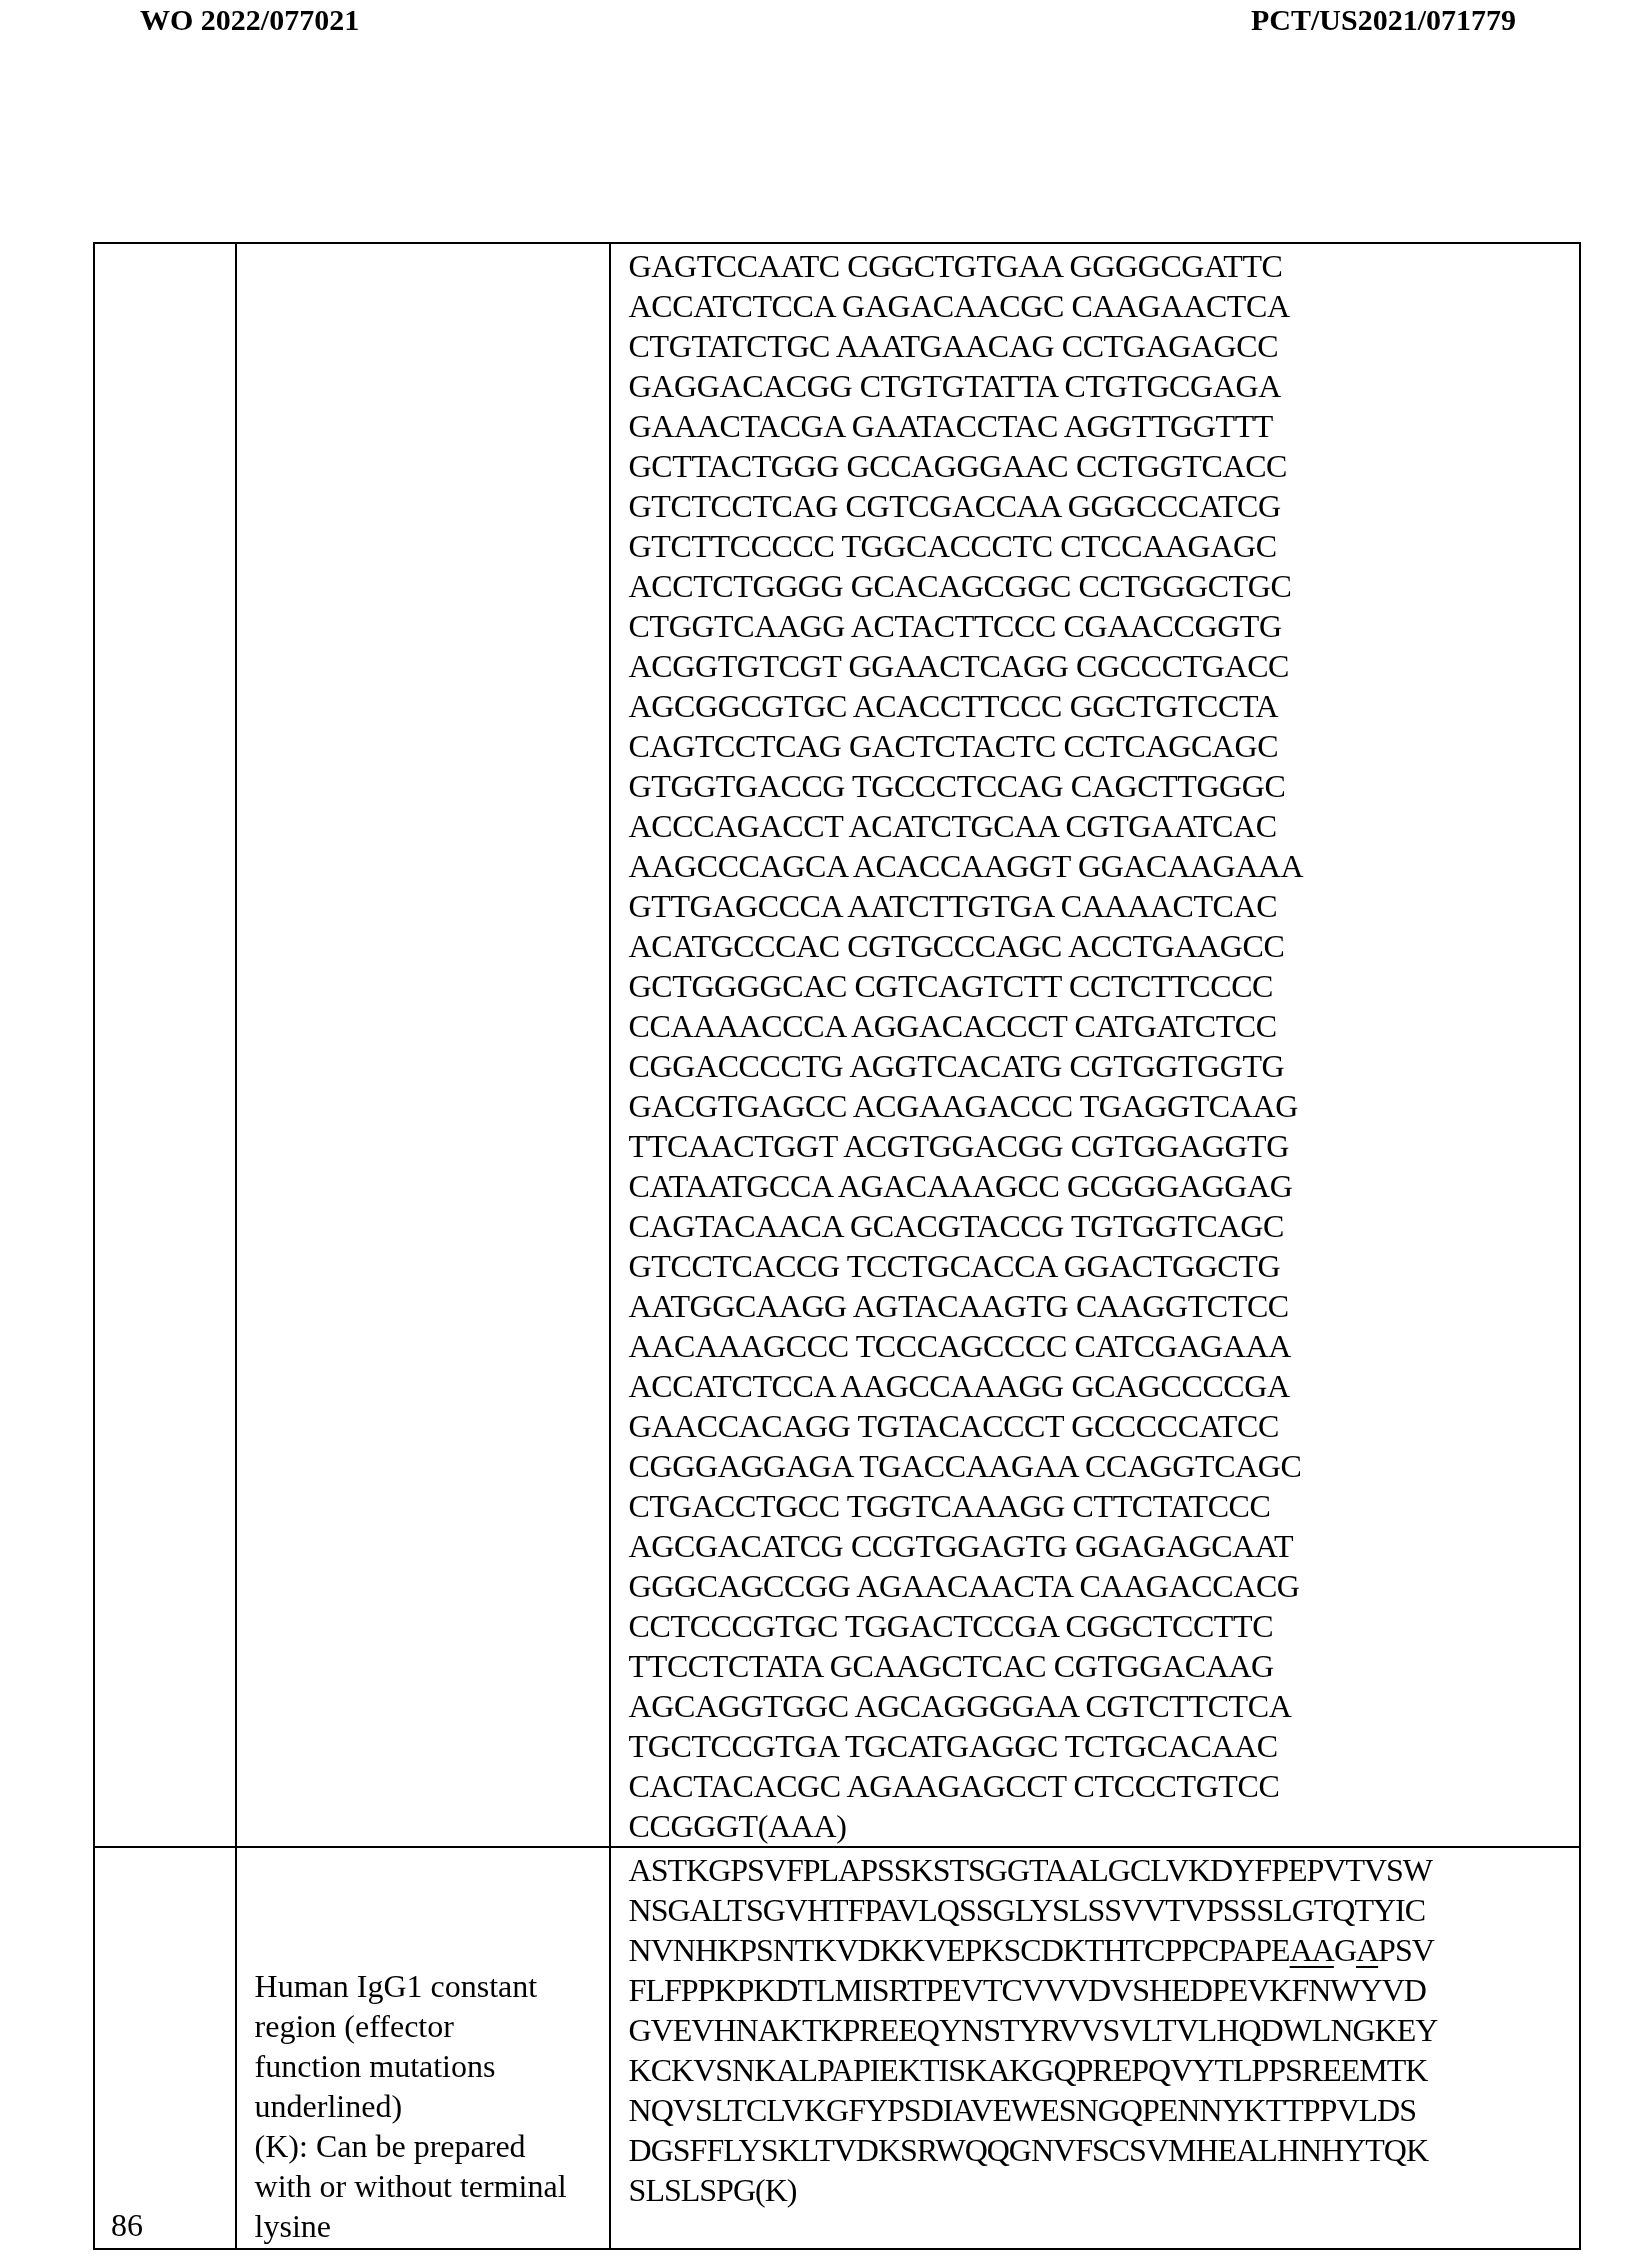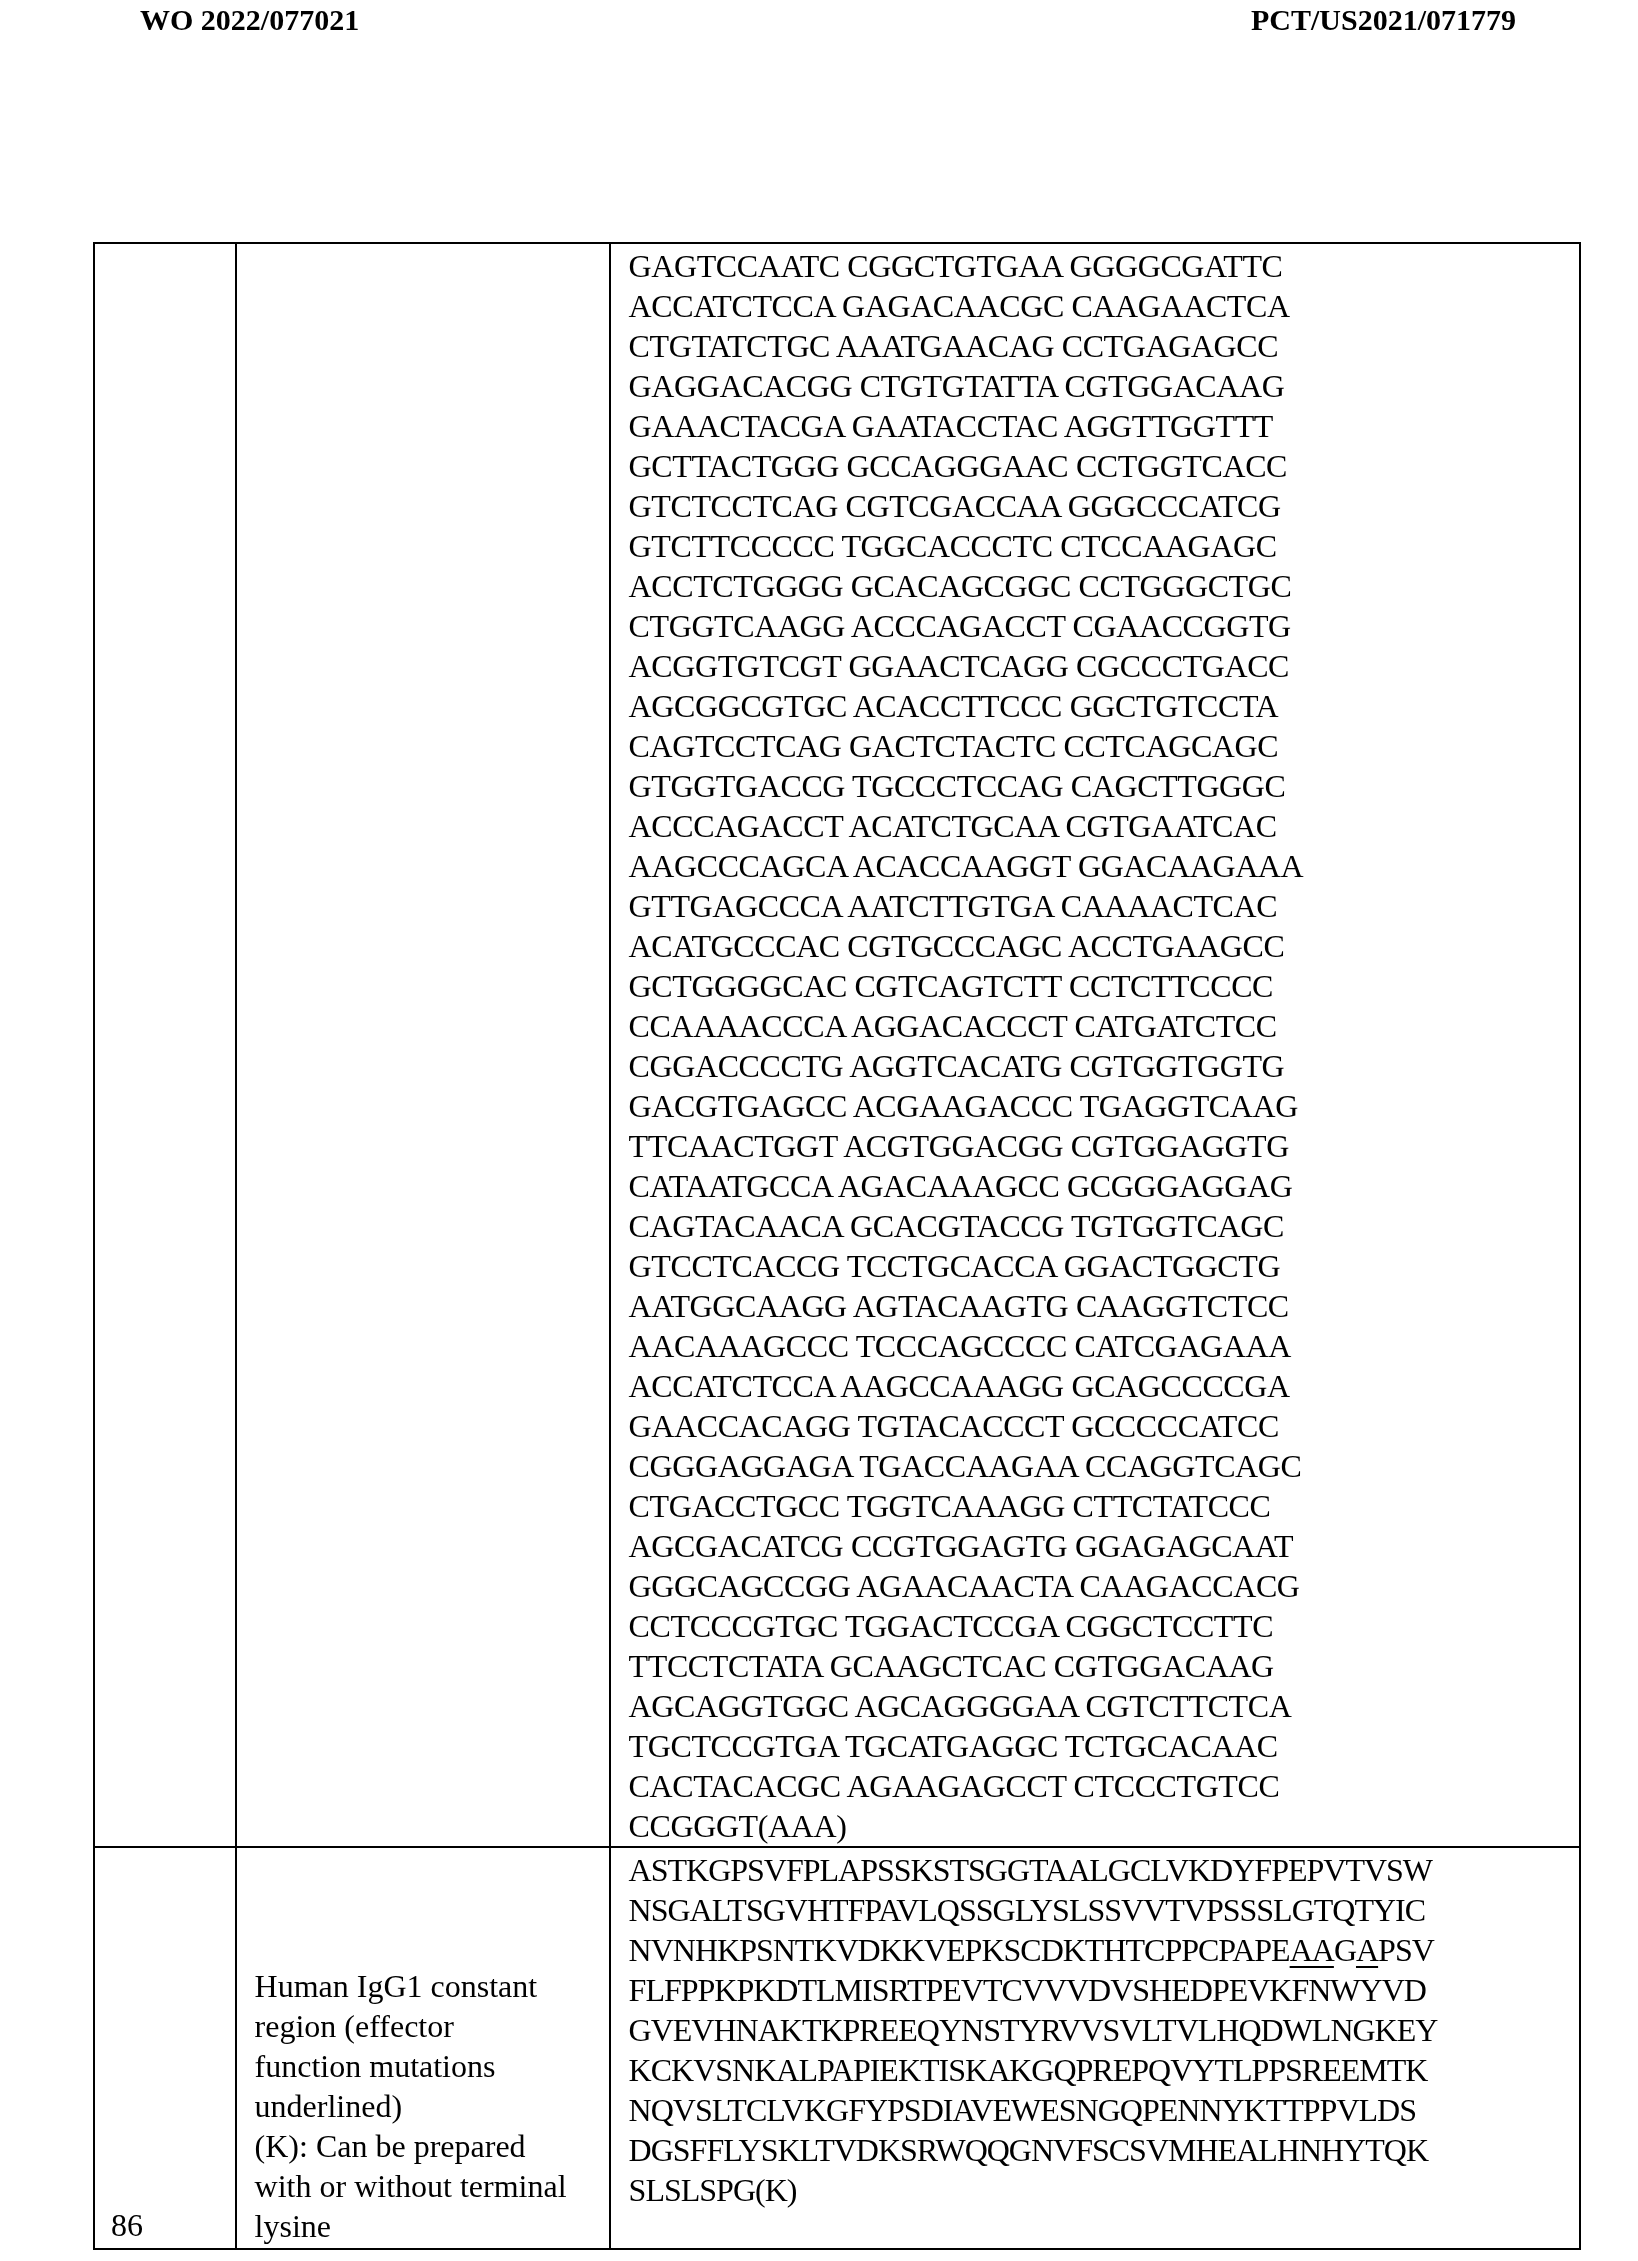--- a/index.html
+++ b/index.html
@@ -91,27 +91,27 @@
       <tr class="row-dna">
     <td class="cell-num">
       <span class="num-text"></span>
     </td>
     <td class="cell-desc"></td>
     <td class="cell-seq">
       <div id="dna-lines">
             <span class="seq-line">GAGTCCAATC CGGCTGTGAA GGGGCGATTC</span>
             <span class="seq-line">ACCATCTCCA GAGACAACGC CAAGAACTCA</span>
             <span class="seq-line">CTGTATCTGC AAATGAACAG CCTGAGAGCC</span>
-            <span class="seq-line">GAGGACACGG CTGTGTATTA CGTGGACAAG</span>
+            <span class="seq-line">GAGGACACGG CTGTGTATTA CTGTGCGAGA</span>
             <span class="seq-line">GAAACTACGA GAATACCTAC AGGTTGGTTT</span>
             <span class="seq-line">GCTTACTGGG GCCAGGGAAC CCTGGTCACC</span>
             <span class="seq-line">GTCTCCTCAG CGTCGACCAA GGGCCCATCG</span>
             <span class="seq-line">GTCTTCCCCC TGGCACCCTC CTCCAAGAGC</span>
             <span class="seq-line">ACCTCTGGGG GCACAGCGGC CCTGGGCTGC</span>
-            <span class="seq-line">CTGGTCAAGG ACCCAGACCT CGAACCGGTG</span>
+            <span class="seq-line">CTGGTCAAGG ACTACTTCCC CGAACCGGTG</span>
             <span class="seq-line">ACGGTGTCGT GGAACTCAGG CGCCCTGACC</span>
             <span class="seq-line">AGCGGCGTGC ACACCTTCCC GGCTGTCCTA</span>
             <span class="seq-line">CAGTCCTCAG GACTCTACTC CCTCAGCAGC</span>
             <span class="seq-line">GTGGTGACCG TGCCCTCCAG CAGCTTGGGC</span>
             <span class="seq-line">ACCCAGACCT ACATCTGCAA CGTGAATCAC</span>
             <span class="seq-line">AAGCCCAGCA ACACCAAGGT GGACAAGAAA</span>
             <span class="seq-line">GTTGAGCCCA AATCTTGTGA CAAAACTCAC</span>
             <span class="seq-line">ACATGCCCAC CGTGCCCAGC ACCTGAAGCC</span>
             <span class="seq-line">GCTGGGGCAC CGTCAGTCTT CCTCTTCCCC</span>
             <span class="seq-line">CCAAAACCCA AGGACACCCT CATGATCTCC</span>

